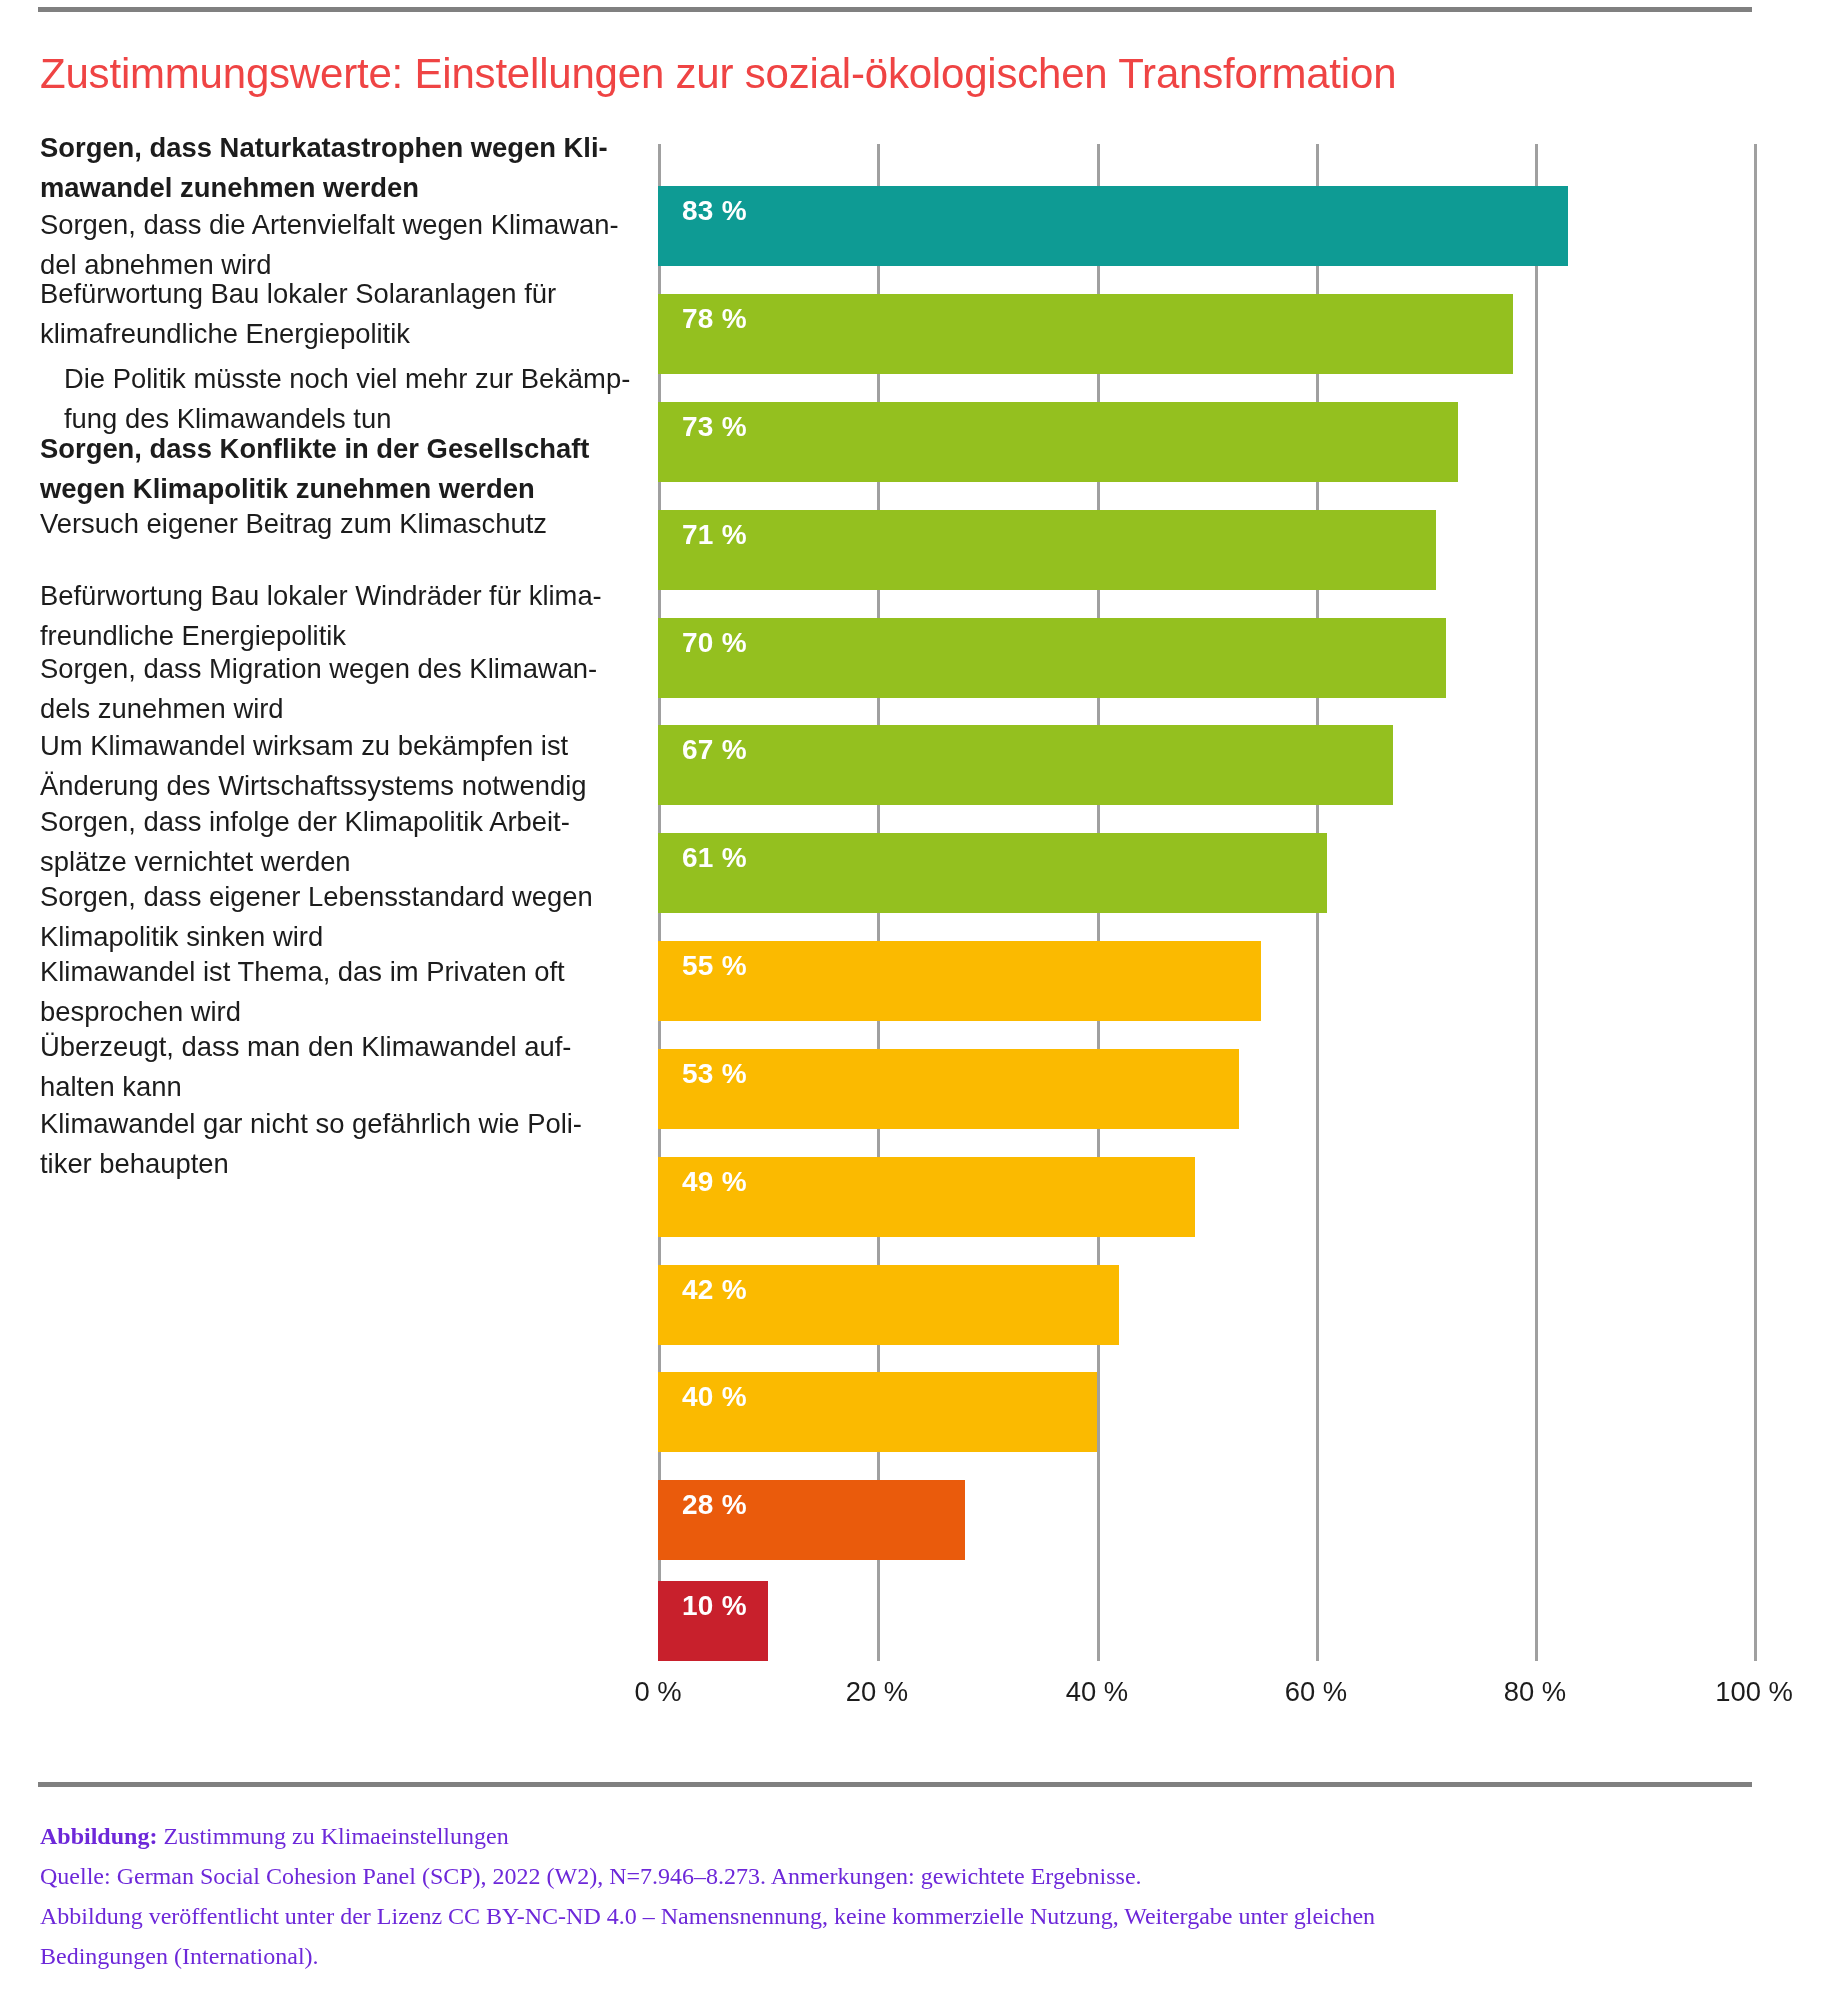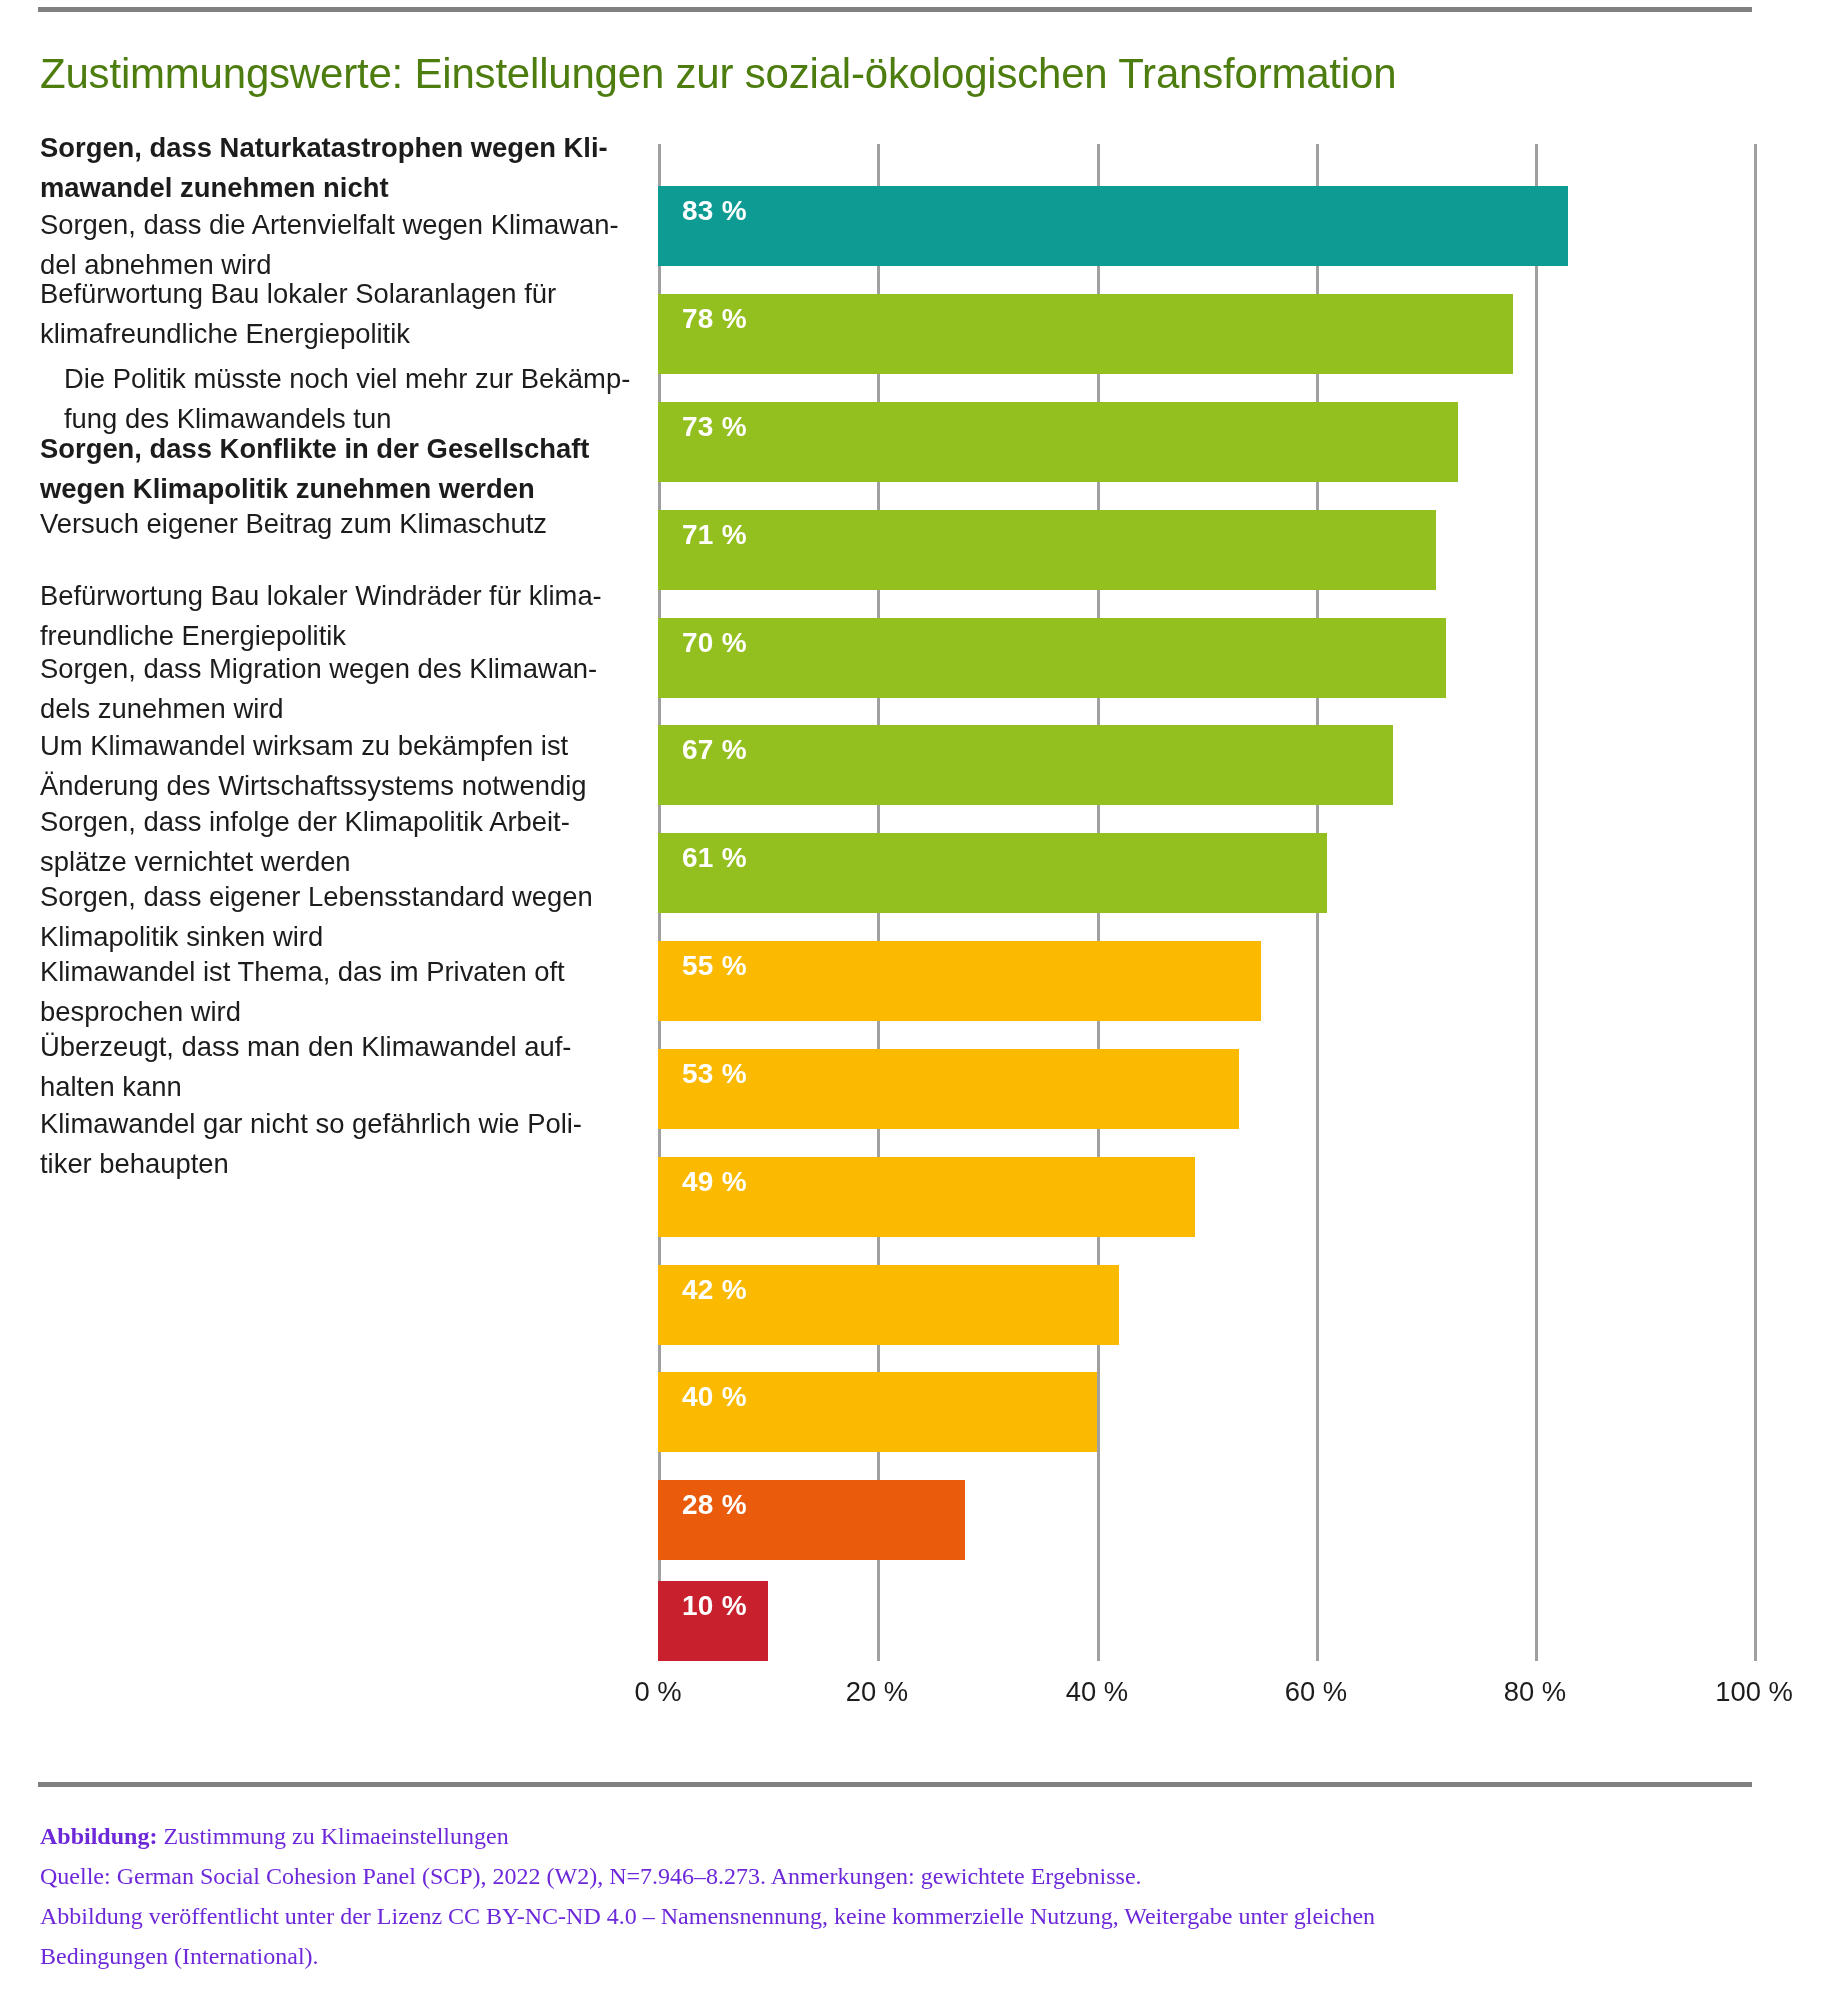--- a/index.html
+++ b/index.html
@@ -35,21 +35,21 @@
   .rule-bottom { top: 1782px; }
 
   
   .chart-title {
     position: absolute;
     left: 40px;
     top: 50px;
     font-size: 42px;
     font-weight: 400;
     letter-spacing: -0.2px;
-    color: #4d7c0f;
+    color: #ef4444;
     white-space: nowrap;
   }
 
   
   .plot {
     position: absolute;
     left: 658px;
     top: 144px;
     width: 1096px;
     height: 1517px;
@@ -141,21 +141,21 @@
         <div class="gridline" style="left: 439px; background: rgb(160, 160, 160);"></div>
         <div class="gridline" style="left: 658px; background: rgb(160, 160, 160);"></div>
         <div class="gridline" style="left: 877px; background: rgb(160, 160, 160);"></div>
         <div class="gridline" style="left: 1096px; background: rgb(160, 160, 160);"></div>
       </div>
   </div>
 
   <div class="rows">
       <div class="row-label bold" style="top: 128px;">
         <div>Sorgen, dass Naturkatastrophen wegen Kli-</div>
-        <div>mawandel zunehmen nicht</div>
+        <div>mawandel zunehmen werden</div>
       </div>
       <div class="bar" style="top: 186px; width: 910px; background: rgb(14, 155, 148);">
         <span class="bar-value">83 %</span>
       </div>
       <div class="row-label" style="top: 205px;">
         <div>Sorgen, dass die Artenvielfalt wegen Klimawan-</div>
         <div>del abnehmen wird</div>
       </div>
       <div class="bar" style="top: 294px; width: 855px; background: rgb(148, 192, 31);">
         <span class="bar-value">78 %</span>

